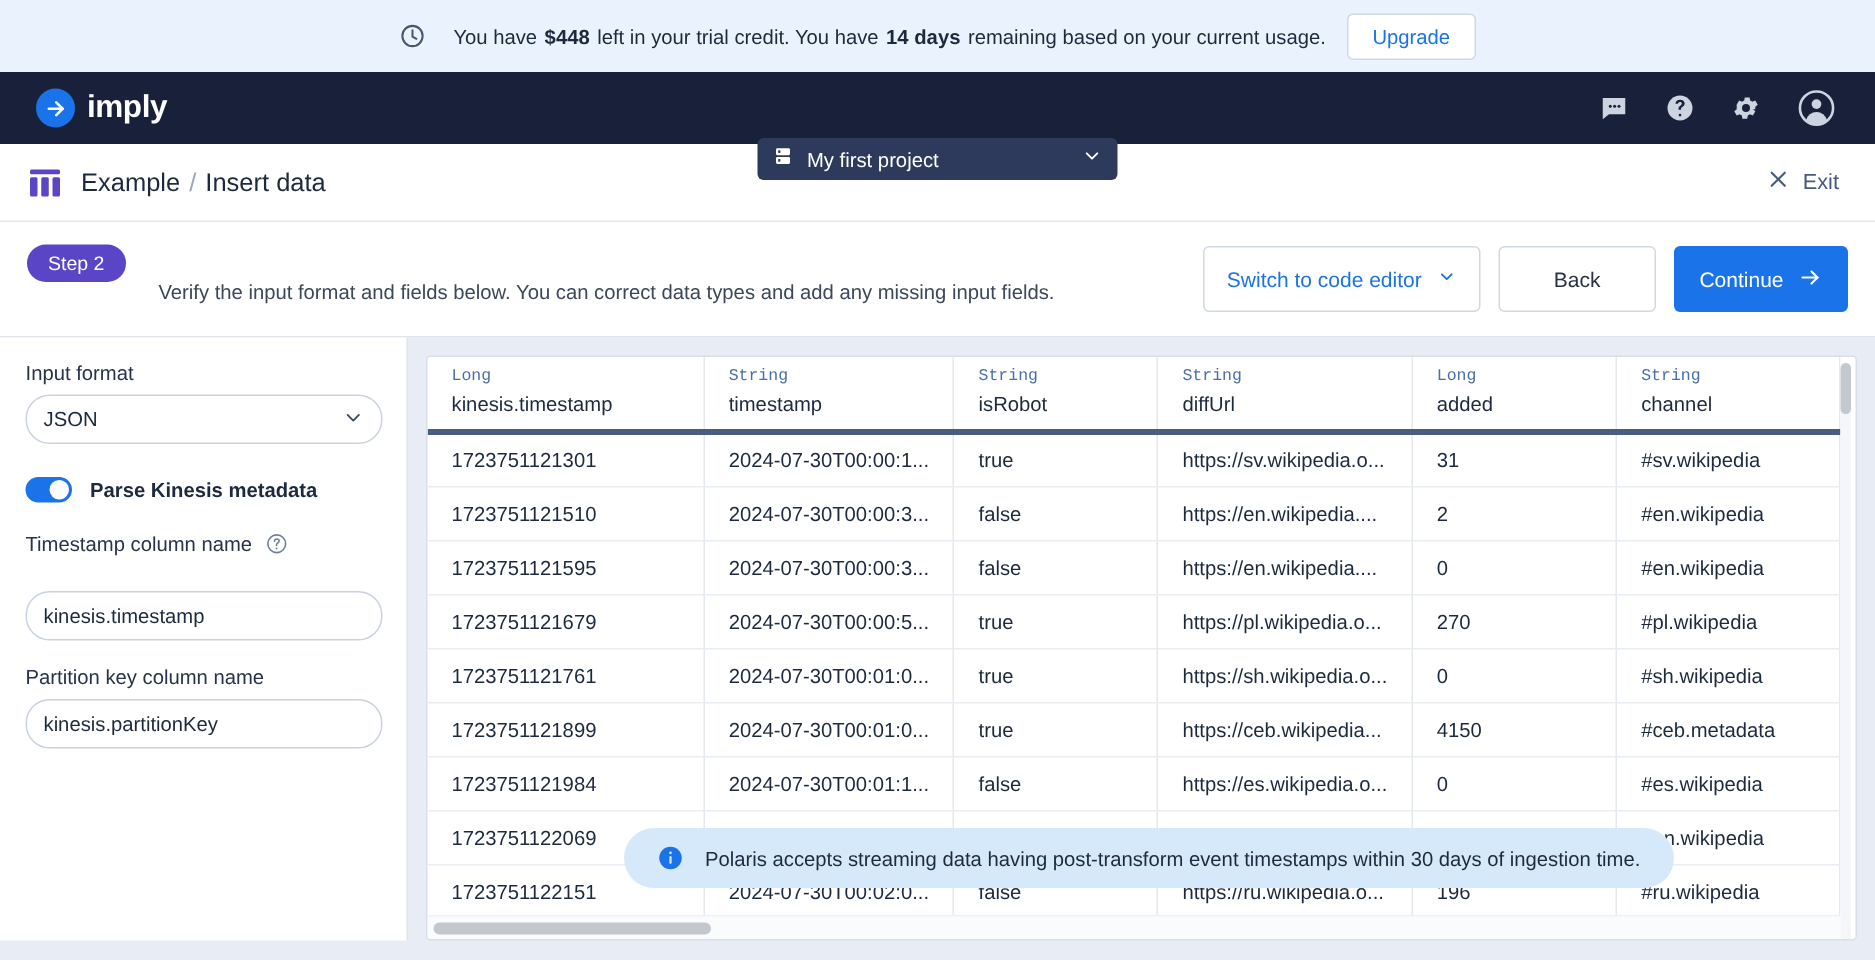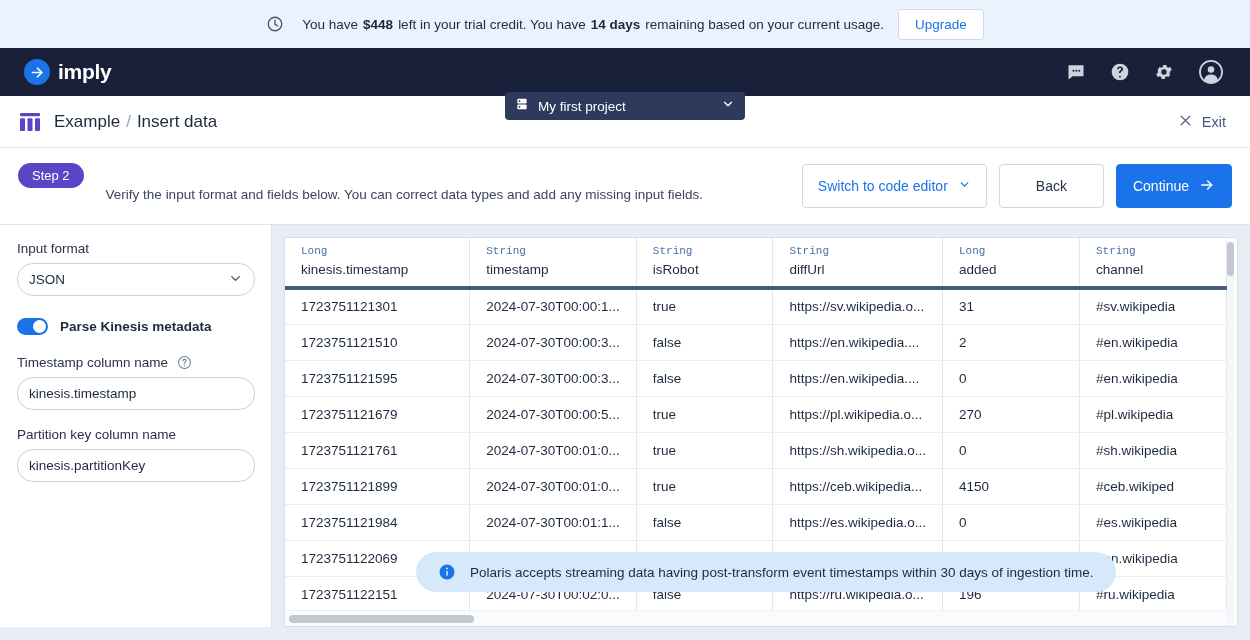--- a/index.html
+++ b/index.html
@@ -116,21 +116,21 @@
   .toggle-row { display: flex; align-items: center; gap: 12px; margin: 22px 0 20px 0; }
   .toggle {
     width: 31px; height: 17px; border-radius: 9px; background: #1a73e8;
     position: relative; cursor: pointer; flex: 0 0 31px;
   }
   .toggle::after {
     content: ""; position: absolute; right: 2px; top: 2px;
     width: 13px; height: 13px; border-radius: 50%; background: #fff;
   }
   .toggle-label { font-size: 13.5px; font-weight: 700; color: #1d2a3d; }
-  .label-row { display: flex; align-items: center; gap: 9px; margin-bottom: 7px; }
+  .label-row { display: flex; align-items: center; gap: 9px; margin-bottom: 24px; }
   .help-icon { cursor: pointer; display: flex; }
   .gap { height: 17px; }
 
   
   .table-panel {
     flex: 1; margin: 12px 12px 0 12px; background: #fff;
     border: 1px solid #d9dfe9; border-radius: 3px;
     position: relative; overflow: hidden;
   }
   .table-scroll { position: absolute; inset: 0 10px 12px 0; overflow: hidden; }
@@ -412,21 +412,21 @@
               <td class="w-url">https://sh.wikipedia.o...</td>
               <td class="w-added">0</td>
               <td class="w-chan">#sh.wikipedia</td>
             </tr>
             <tr>
               <td class="w-ts">1723751121899</td>
               <td class="w-time">2024-07-30T00:01:0...</td>
               <td class="w-bool">true</td>
               <td class="w-url">https://ceb.wikipedia...</td>
               <td class="w-added">4150</td>
-              <td class="w-chan">#ceb.wikiped</td>
+              <td class="w-chan">#ceb.metadata</td>
             </tr>
             <tr>
               <td class="w-ts">1723751121984</td>
               <td class="w-time">2024-07-30T00:01:1...</td>
               <td class="w-bool">false</td>
               <td class="w-url">https://es.wikipedia.o...</td>
               <td class="w-added">0</td>
               <td class="w-chan">#es.wikipedia</td>
             </tr>
             <tr>

